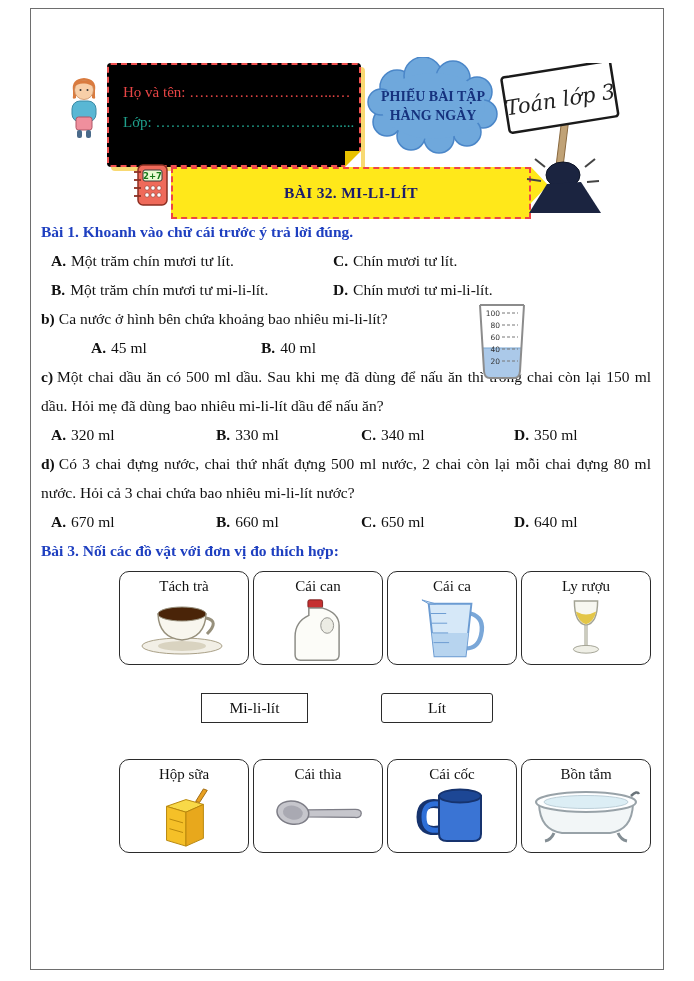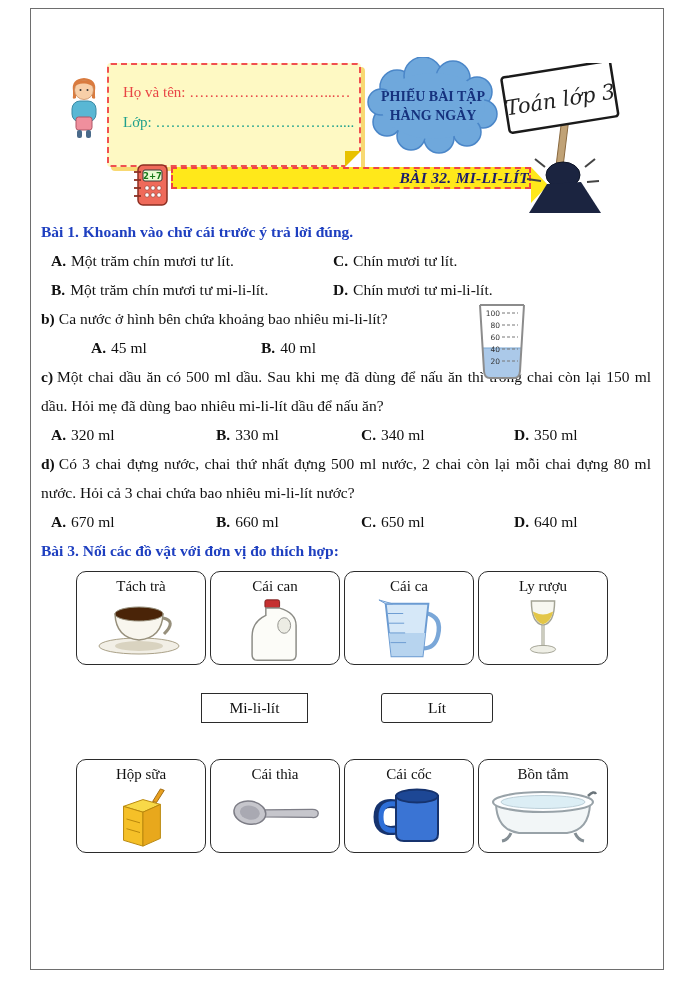--- a/index.html
+++ b/index.html
@@ -6,39 +6,39 @@
   html,body { width:694px; background:#fdfdfd; }
   body { font-family:"Liberation Serif","DejaVu Serif",serif; color:#111; }
   .page { position:relative; width:694px; height:981px; background:#fff; }
   .sheet { position:absolute; left:30px; top:8px; width:634px; height:962px;
            background:#fff; border:1.2px solid #6e6e6e; overflow:hidden; }
 
   
   .header { position:relative; height:150px; }
   .teacher { position:absolute; left:32px; top:66px; }
   .namebox { position:absolute; left:76px; top:54px; width:254px; height:104px;
-             background:#fef9c3; border:2px dashed #f05050; border-radius:4px;
+             background:#000000; border:2px dashed #f05050; border-radius:4px;
              box-shadow:4px 4px 0 rgba(243,186,0,.55); padding:12px 0 0 14px; }
   .namebox .fold { position:absolute; right:-2px; bottom:-2px; width:0; height:0;
              border-left:16px solid #e8c200; border-bottom:16px solid #fff; }
   .name-line { color:#e84545; font-size:15px; line-height:30px; white-space:nowrap; }
   .class-line { color:#1fa08c; font-size:15px; line-height:30px; white-space:nowrap; }
   .cloud { position:absolute; left:336px; top:48px; width:132px; height:97px; }
   .cloud svg { position:absolute; left:0; top:0; }
   .cloud-text { position:absolute; inset:0; display:flex; flex-direction:column;
              justify-content:center; align-items:center; text-align:center;
              font-weight:bold; font-size:14px; color:#16327e; line-height:19px; }
   .sign { position:absolute; left:468px; top:54px; width:130px; height:150px; z-index:3; }
 
   
   .banner-row { position:relative; height:48px; margin-top:4px; }
   .calc { position:absolute; left:100px; top:0; }
-  .banner { position:absolute; left:140px; top:4px; width:360px; height:22px;
+  .banner { position:absolute; left:140px; top:4px; width:360px; height:52px;
             background:#ffe81a; border:2px dashed #ef4444;
-            display:flex; align-items:center; justify-content:flex-end;font-style:italic; }
+            display:flex; align-items:center; justify-content:center; }
   .banner span { font-weight:bold; font-size:15.5px; color:#1b1b6b; letter-spacing:.3px; }
   .banner-tip { position:absolute; left:500px; top:4px; width:0; height:0;
             border-top:18px solid transparent; border-bottom:18px solid transparent;
             border-left:17px solid #ffe81a; }
 
   
   .content { padding:6px 12px 0 10px; font-size:15.5px; }
   .content p { margin:0; line-height:29px; }
   .ex-title { color:#1e3fc0; font-weight:bold; }
   .qlab { font-weight:bold; margin-right:4px; }
@@ -49,21 +49,21 @@
   .opt .sp { margin-left:5px; }
   .row2a .opt:nth-child(1) { width:282px; }
   .rowb .opt:nth-child(1) { width:170px;margin-left:40px; }
   .row4 .opt:nth-child(1) { width:165px; }
   .row4 .opt:nth-child(2) { width:145px; }
   .row4 .opt:nth-child(3) { width:153px; }
   .sec-b { position:relative; }
   .beaker { position:absolute; right:118px; top:-2px; }
 
   
-  .items-row { display:flex; gap:4px; margin:6px 0 0 35px; }
+  .items-row { display:flex; gap:4px; margin:6px 0 0 35px;justify-content:flex-end; }
   .item-box { width:130px; height:94px; border:1.6px solid #2b2b2b; border-radius:10px;
               text-align:center; padding-top:4px; background:#fff; }
   .item-label { font-size:15px; line-height:20px; }
   .item-icon { display:flex; justify-content:center; align-items:flex-start; height:68px; padding-top:2px; }
   .units-row { display:flex; margin:28px 0 36px 160px; gap:73px; }
   .unit-box { border:1.6px solid #2b2b2b; text-align:center; font-size:15.5px;
               line-height:28px; background:#fff; cursor:pointer; }
   .unit-ml { width:107px; }
   .unit-l  { width:112px; border-radius:3px; }
 </style>

